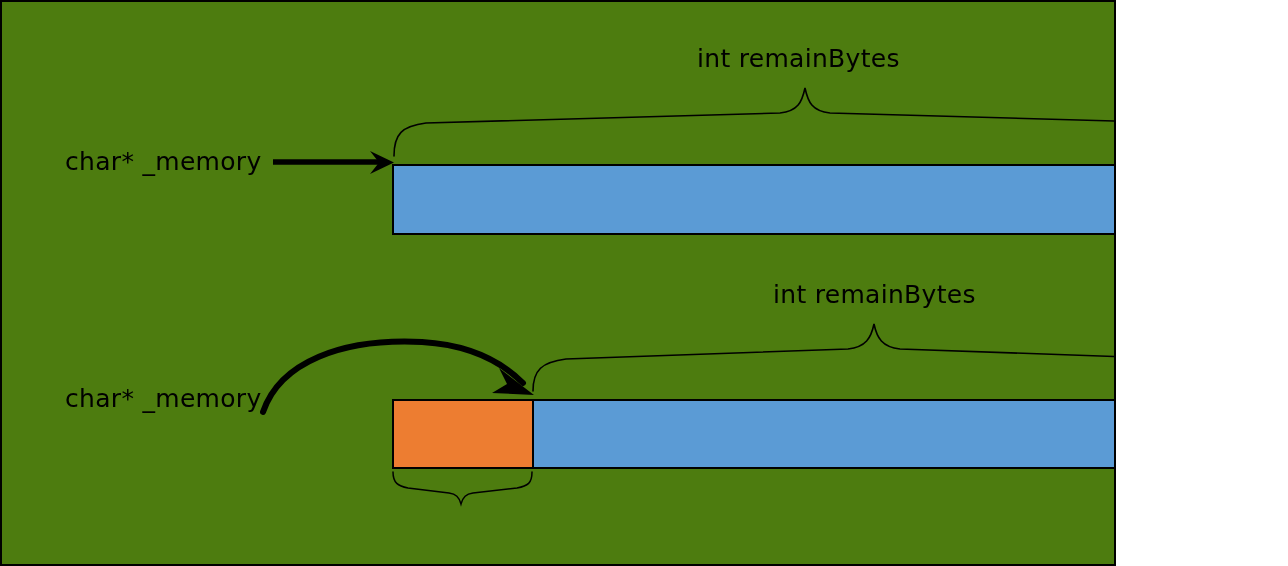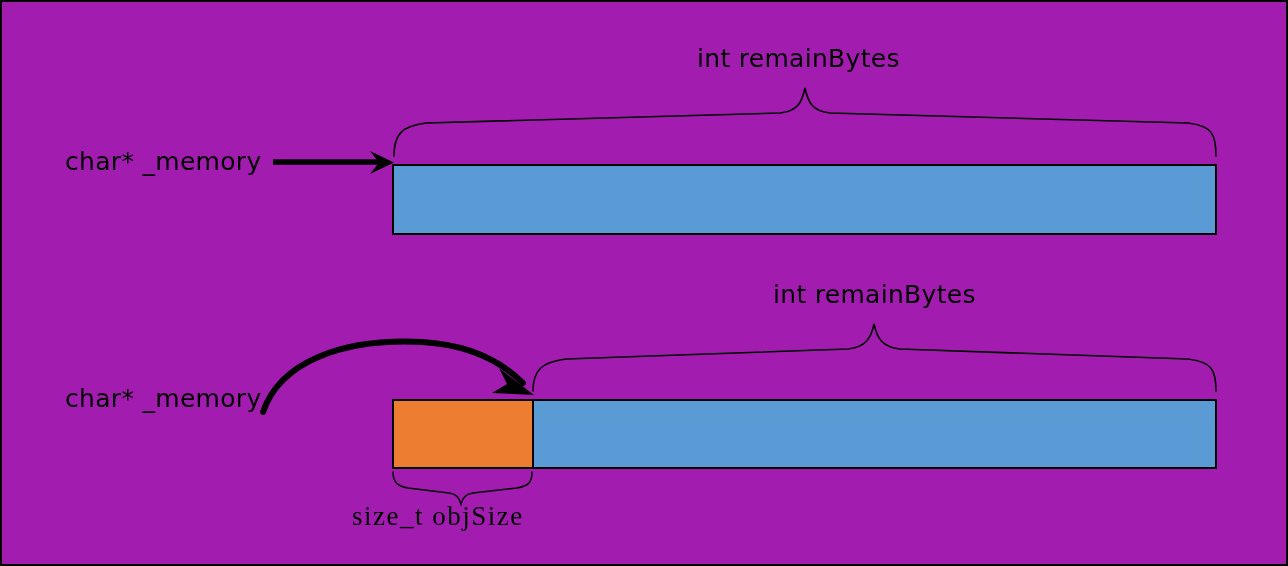--- a/index.html
+++ b/index.html
@@ -2,23 +2,23 @@
 <html><head>
 <meta charset="utf-8">
 <style>
   html, body {
     margin: 0;
     padding: 0;
     background: #ffffff;
   }
   #canvas {
     position: relative;
-    width: 1288px;
+    width: 1116px;
     height: 566px;
-    background: #a21caf;
+    background: #4d7c0f;
     box-sizing: border-box;
     border: 2px solid #000000;
     overflow: hidden;
     font-family: "DejaVu Sans", sans-serif;
   }
   .svg-layer {
     position: absolute;
     left: 0;
     top: 0;
     width: 1288px;
@@ -109,16 +109,15 @@
   </svg>
 
   <div class="label" style="left:695px; top:44px;">int remainBytes</div>
 
   <div class="label" style="left:63px; top:147px;">char* _memory</div>
 
   <div class="label" style="left:771px; top:280px;">int remainBytes</div>
 
   <div class="label" style="left:63px; top:384px;">char* _memory</div>
 
-  <div class="label-serif" style="left:350px; top:501px;">size_t objSize</div>
 
 
 </div>
 
 </body></html>

